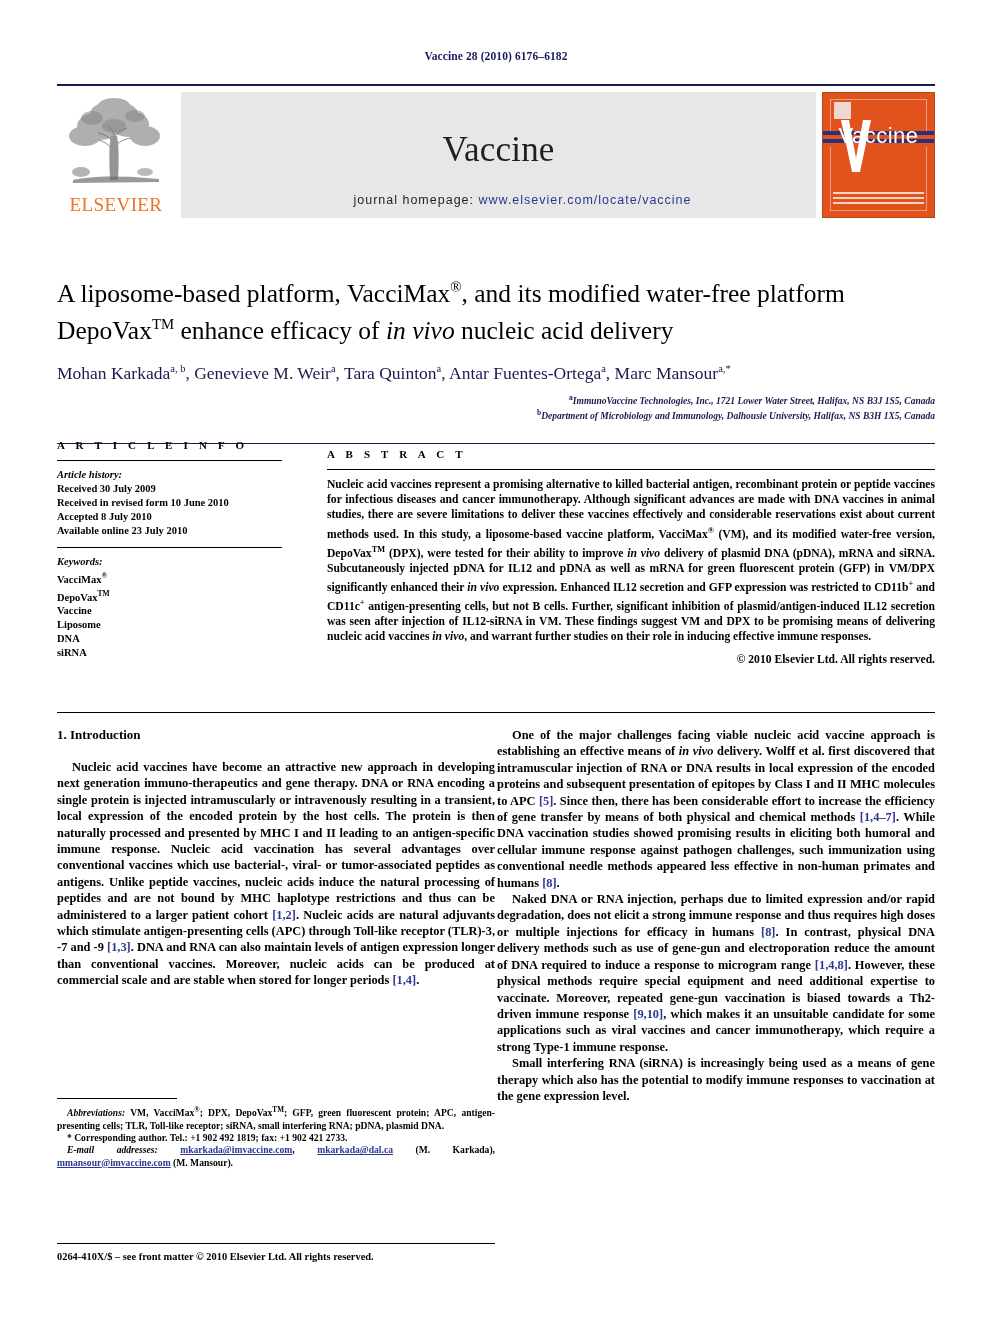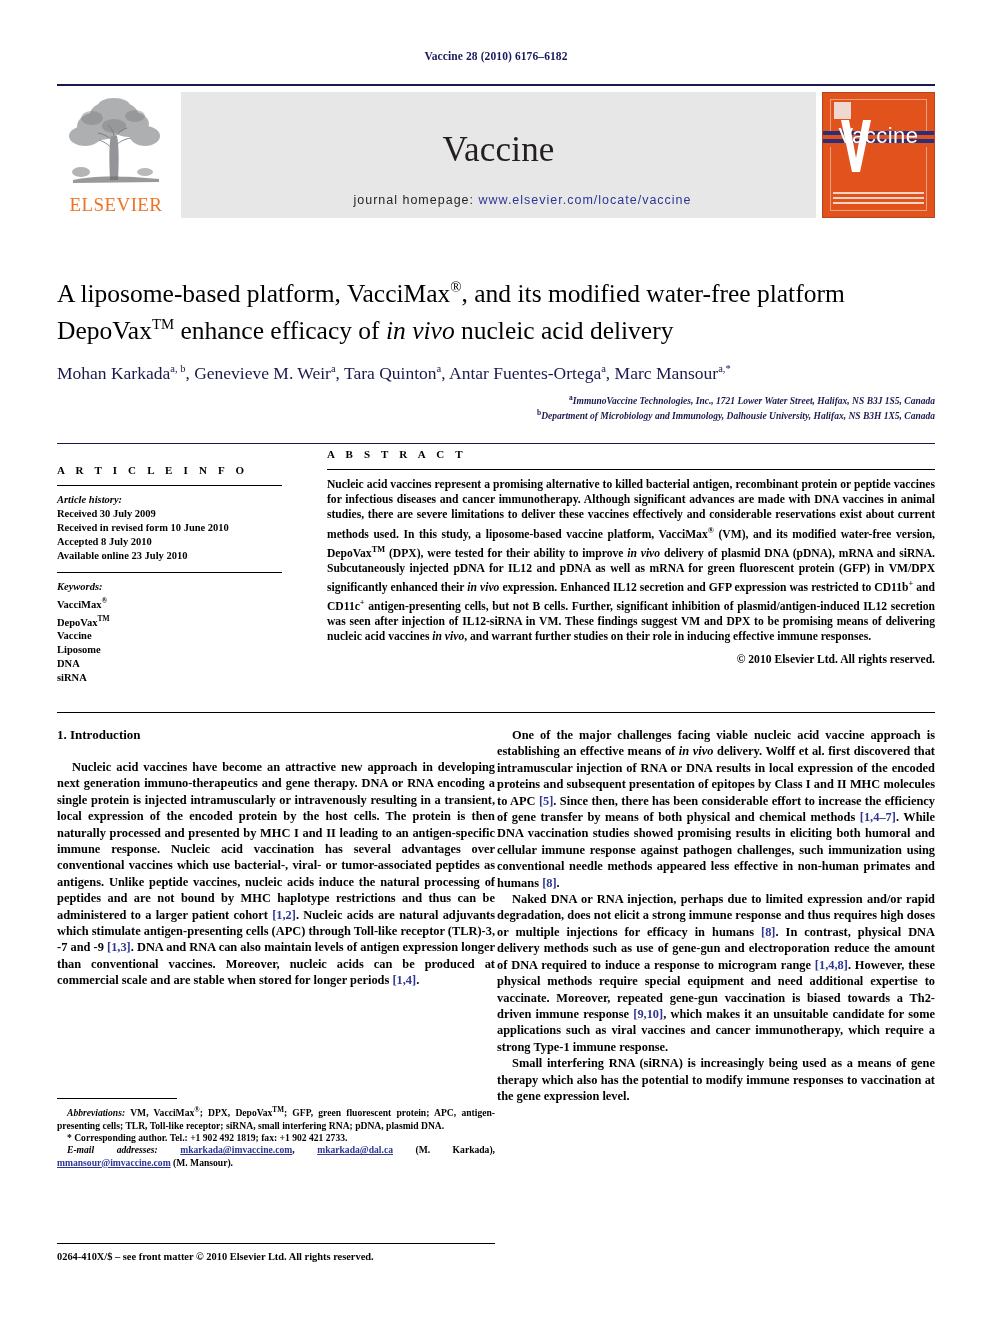--- a/index.html
+++ b/index.html
@@ -233,21 +233,21 @@
   .info-abstract {
     position: absolute;
     left: 57px; top: 443px;
     width: 878px;
     border-top: 0.8px solid #1a1a4e;
     padding-top: 0;
   }
 
   .col-info {
     position: absolute;
-    left: 57px; top: 464px;
+    left: 57px; top: 439px;
     width: 225px;
   }
   .col-abstract {
     position: absolute;
     left: 327px; top: 448px;
     width: 608px;
   }
 
   .sec-label {
     font-family: "Liberation Serif", serif;

